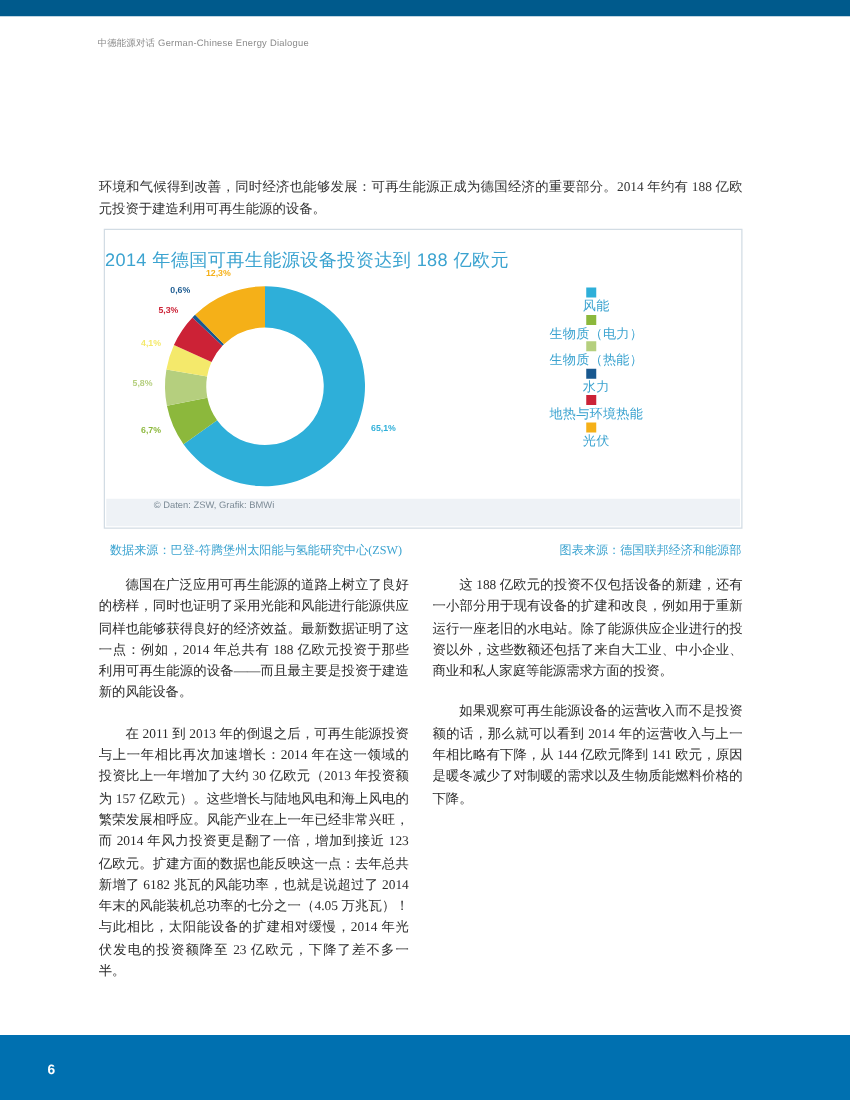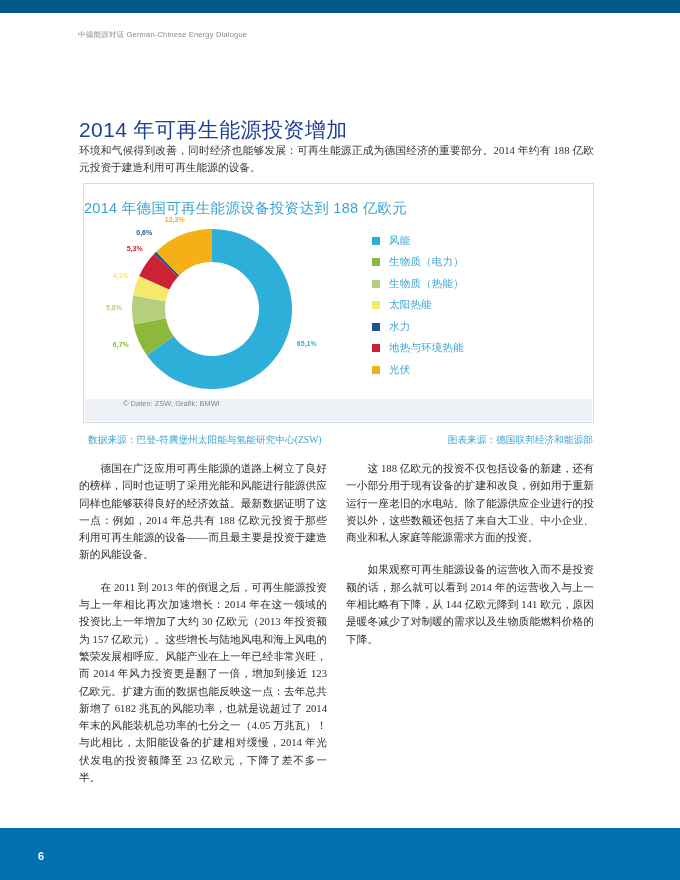--- a/index.html
+++ b/index.html
@@ -101,20 +101,21 @@
   .legend {
     position: absolute;
     left: 288px;
     top: 46px;
     width: 210px;
   }
   .legend-row {
     display: flex;
     align-items: center;
     height: 21.5px;
+    flex-direction: column;
   }
   .legend-swatch {
     width: 8px;
     height: 8px;
     margin-right: 9px;
     flex: 0 0 auto;
   }
   .legend-text {
     font-family: "Liberation Sans", sans-serif;
     font-size: 10.5px;
@@ -189,21 +190,20 @@
 </style>
 </head>
 <body>
 
 <div class="page">
 
   <div class="top-bar"></div>
 
   <div class="running-header">中德能源对话 German-Chinese Energy Dialogue</div>
 
-  <h1 class="page-title">2014 年可再生能源投资增加</h1>
 
   <div class="intro">环境和气候得到改善，同时经济也能够发展：可再生能源正成为德国经济的重要部分。2014 年约有 188 亿欧元投资于建造利用可再生能源的设备。</div>
 
   <div class="chart-panel">
     <div class="chart-title">2014 年德国可再生能源设备投资达到 188 亿欧元</div>
 
     <div class="donut-wrap">
       <svg class="donut-svg" width="230" height="175" viewBox="0 0 230 175">
         <g id="donut-slices" transform="translate(90,87)">
             <path d="M 4.898587196589413e-15 -80 A 80 80 0 1 1 -65.20585131890098 46.34864565202935 L -38.308437649854326 27.22982932056724 A 47 47 0 1 0 2.87791997799628e-15 -47 Z" fill="#2eafd9"></path>
@@ -233,24 +233,20 @@
         </div>
         <div class="legend-row">
           <span class="legend-swatch" style="background: rgb(140, 184, 60);"></span>
           <span class="legend-text">生物质（电力）</span>
         </div>
         <div class="legend-row">
           <span class="legend-swatch" style="background: rgb(181, 207, 126);"></span>
           <span class="legend-text">生物质（热能）</span>
         </div>
         <div class="legend-row">
-          <span class="legend-swatch" style="background: rgb(244, 233, 107);"></span>
-          <span class="legend-text">太阳热能</span>
-        </div>
-        <div class="legend-row">
           <span class="legend-swatch" style="background: rgb(24, 88, 143);"></span>
           <span class="legend-text">水力</span>
         </div>
         <div class="legend-row">
           <span class="legend-swatch" style="background: rgb(204, 34, 54);"></span>
           <span class="legend-text">地热与环境热能</span>
         </div>
         <div class="legend-row">
           <span class="legend-swatch" style="background: rgb(245, 176, 24);"></span>
           <span class="legend-text">光伏</span>

